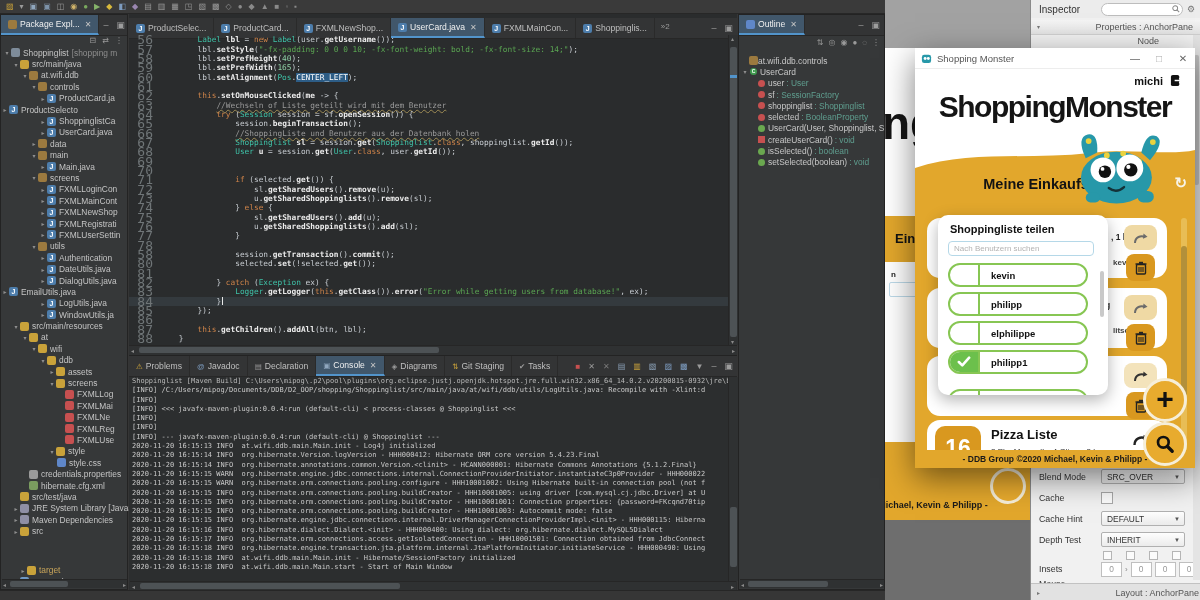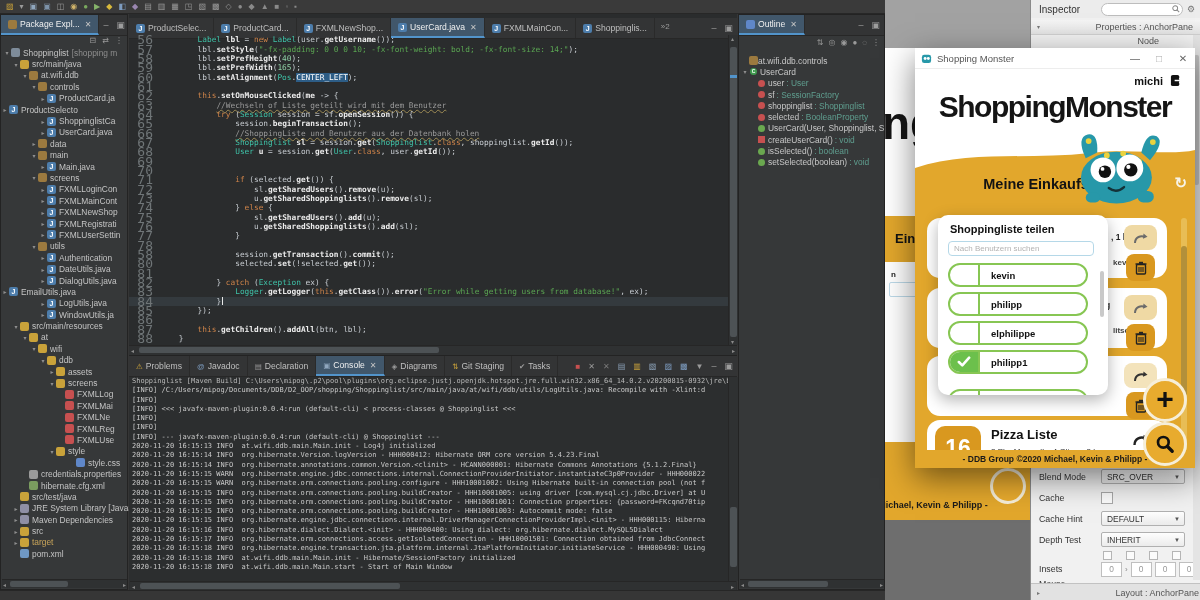--- a/index.html
+++ b/index.html
@@ -346,21 +346,21 @@
           <div class="trow" style="padding-left: 56px;">
             <span class="arr"></span>
             <span class="ic ic-fxml"></span>
             <span class="lbl">FXMLUse</span>
           </div>
           <div class="trow" style="padding-left: 47px;">
             <span class="arr">▾</span>
             <span class="ic ic-fold"></span>
             <span class="lbl">style</span>
           </div>
-          <div class="trow" style="padding-left: 67px;">
+          <div class="trow" style="padding-left: 48px;">
             <span class="arr"></span>
             <span class="ic ic-css"></span>
             <span class="lbl">style.css</span>
           </div>
           <div class="trow" style="padding-left: 20px;">
             <span class="arr"></span>
             <span class="ic ic-props"></span>
             <span class="lbl">credentials.properties</span>
           </div>
           <div class="trow" style="padding-left: 20px;">
@@ -381,21 +381,21 @@
           <div class="trow" style="padding-left: 11px;">
             <span class="arr">▸</span>
             <span class="ic ic-lib"></span>
             <span class="lbl">Maven Dependencies</span>
           </div>
           <div class="trow" style="padding-left: 11px;">
             <span class="arr">▸</span>
             <span class="ic ic-fold"></span>
             <span class="lbl">src</span>
           </div>
-          <div class="trow gold" style="padding-left: 11px;">
+          <div class="trow gold" style="padding-left: 18px; margin-top: 28px;">
             <span class="arr">▸</span>
             <span class="ic ic-fold"></span>
             <span class="lbl">target</span>
           </div>
           <div class="trow" style="padding-left: 11px;">
             <span class="arr"></span>
             <span class="ic ic-pom"></span>
             <span class="lbl">pom.xml</span>
           </div>
         </div>

